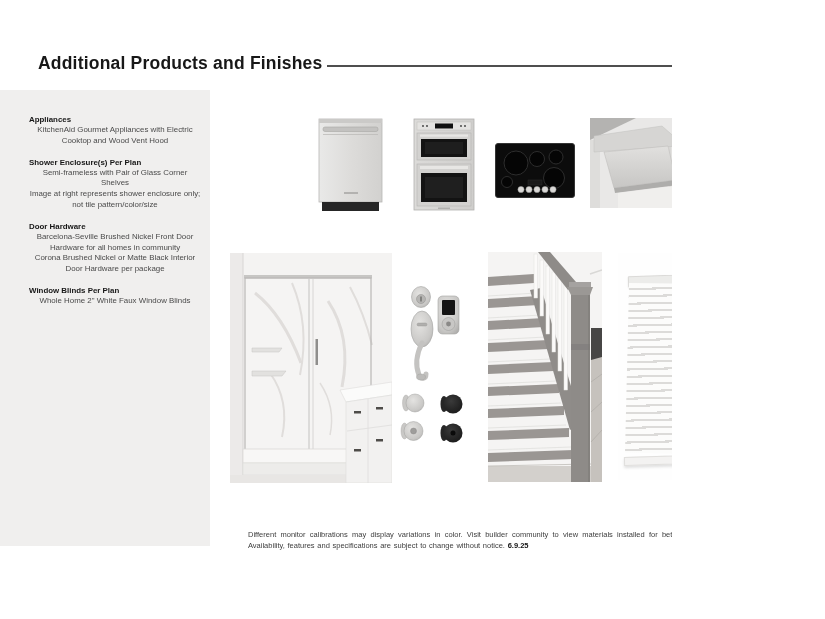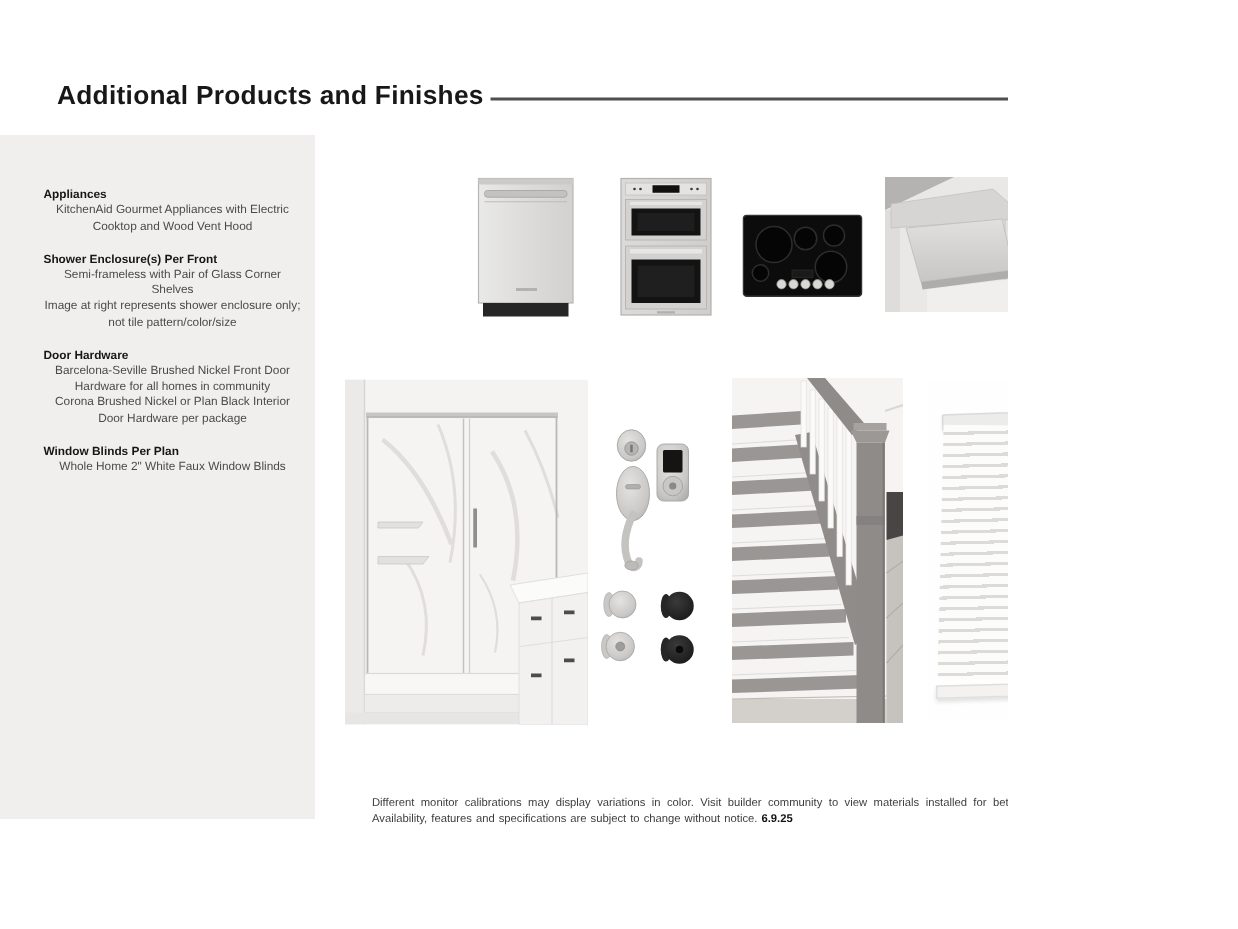--- a/index.html
+++ b/index.html
@@ -6,21 +6,21 @@
   .page{position:relative;width:672px;height:619px;background:#ffffff;overflow:hidden;
         font-family:"Liberation Sans",sans-serif;}
 
   
   .title{position:absolute;left:38px;top:53px;font-size:17.5px;font-weight:bold;
          color:#181818;letter-spacing:.2px;margin:0;}
   .title-rule{position:absolute;left:327px;top:65px;width:450px;height:2px;background:#4f4f4f;}
 
   
   .sidebar{position:absolute;left:0;top:90px;width:210px;height:456px;background:#f0efee;
-           box-sizing:border-box;padding:34px 6px 0 29px;}
+           box-sizing:border-box;padding:24px 6px 0 29px;}
   .sb-section{margin:0 0 10px 0;}
   .sb-heading{margin:0;font-size:7.9px;font-weight:bold;color:#161616;line-height:11px;}
   .sb-line{margin:0;font-size:7.9px;color:#4a4a4a;line-height:10.8px;max-width:172px;text-align:center;}
 
   
   figure{position:absolute;margin:0;padding:0;}
   .fig-dishwasher{left:318px;top:118px;width:65px;height:94px;}
   .fig-walloven{left:413px;top:118px;width:62px;height:93px;}
   .fig-cooktop{left:495px;top:143px;width:80px;height:55px;}
   .fig-venthood{left:590px;top:118px;width:96px;height:90px;}
@@ -54,28 +54,28 @@
 
   <h1 class="title">Additional Products and Finishes</h1>
   <div class="title-rule"></div>
 
   <aside class="sidebar">
     <div class="sb-section">
       <p class="sb-heading">Appliances</p>
       <p class="sb-line">KitchenAid Gourmet Appliances with Electric Cooktop and Wood Vent Hood</p>
     </div>
     <div class="sb-section">
-      <p class="sb-heading">Shower Enclosure(s) Per Front</p>
+      <p class="sb-heading">Shower Enclosure(s) Per Plan</p>
       <p class="sb-line">Semi-frameless with Pair of Glass Corner Shelves</p>
       <p class="sb-line">Image at right represents shower enclosure only; not tile pattern/color/size</p>
     </div>
     <div class="sb-section">
       <p class="sb-heading">Door Hardware</p>
       <p class="sb-line">Barcelona-Seville Brushed Nickel Front Door Hardware for all homes in community</p>
-      <p class="sb-line">Corona Brushed Nickel or Plan Black Interior Door Hardware per package</p>
+      <p class="sb-line">Corona Brushed Nickel or Matte Black Interior Door Hardware per package</p>
     </div>
     <div class="sb-section">
       <p class="sb-heading">Window Blinds Per Plan</p>
       <p class="sb-line">Whole Home 2" White Faux Window Blinds</p>
     </div>
   </aside>
 
   <figure class="fig-dishwasher">
     <svg width="65" height="94" viewBox="0 0 65 94">
       <defs>

